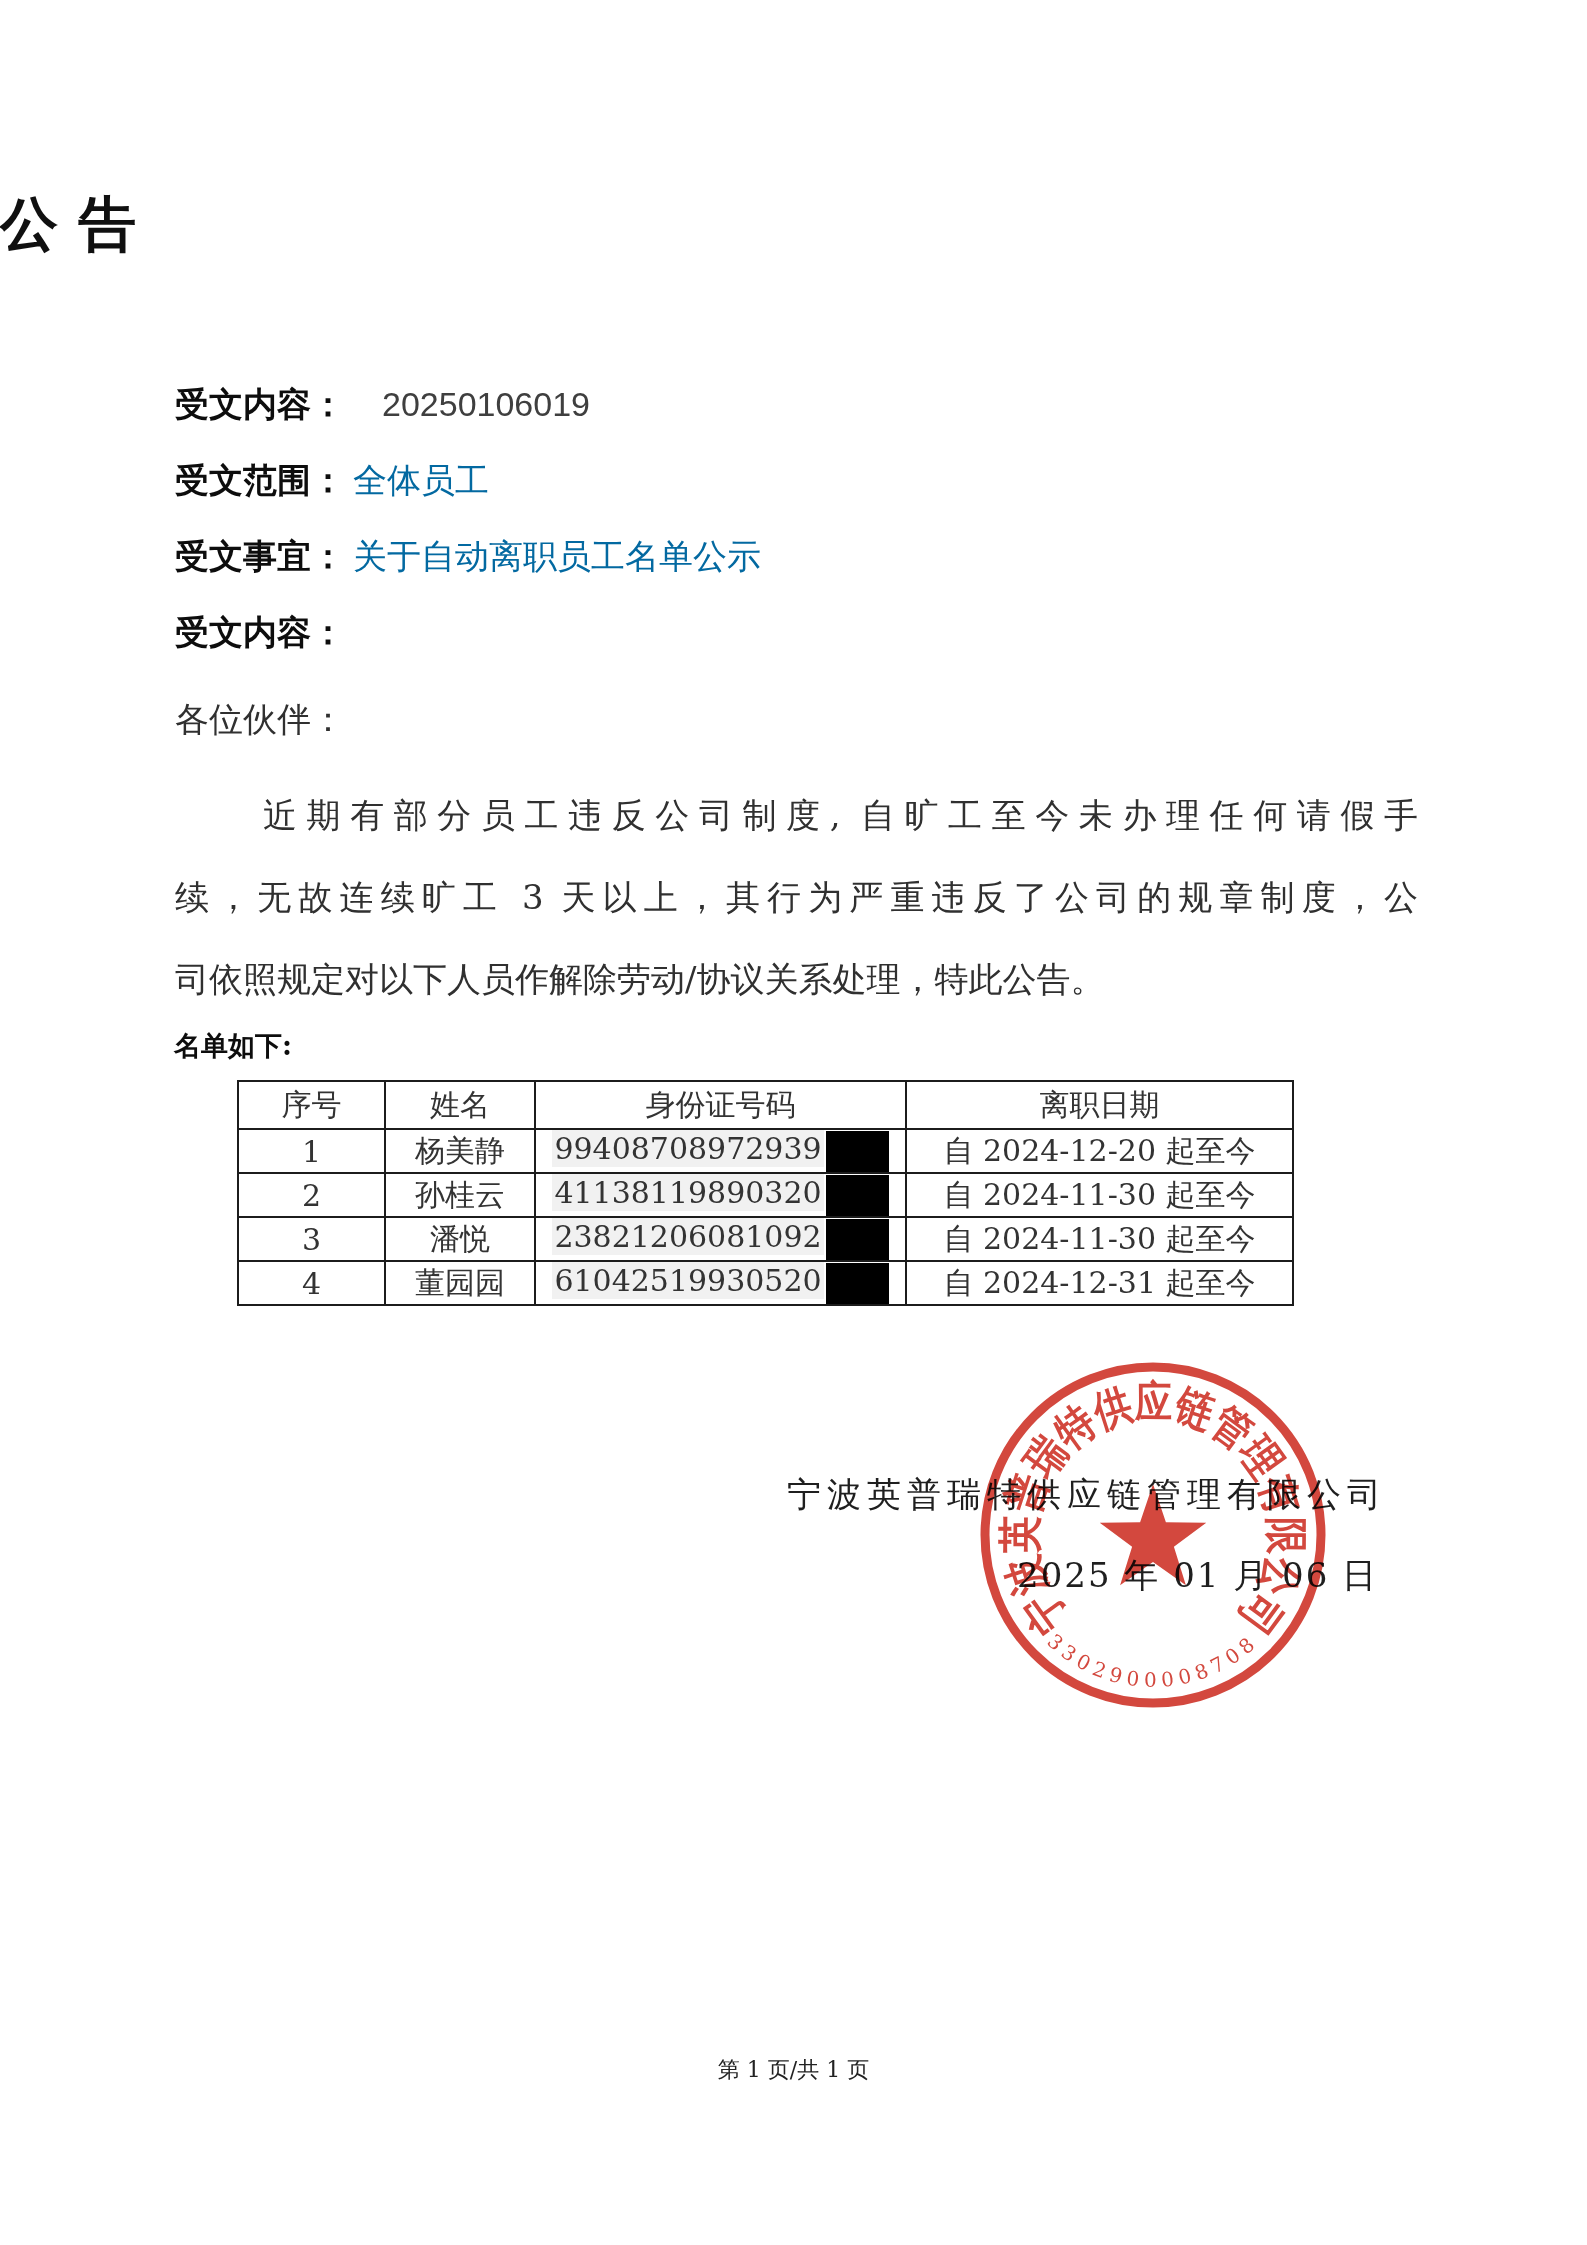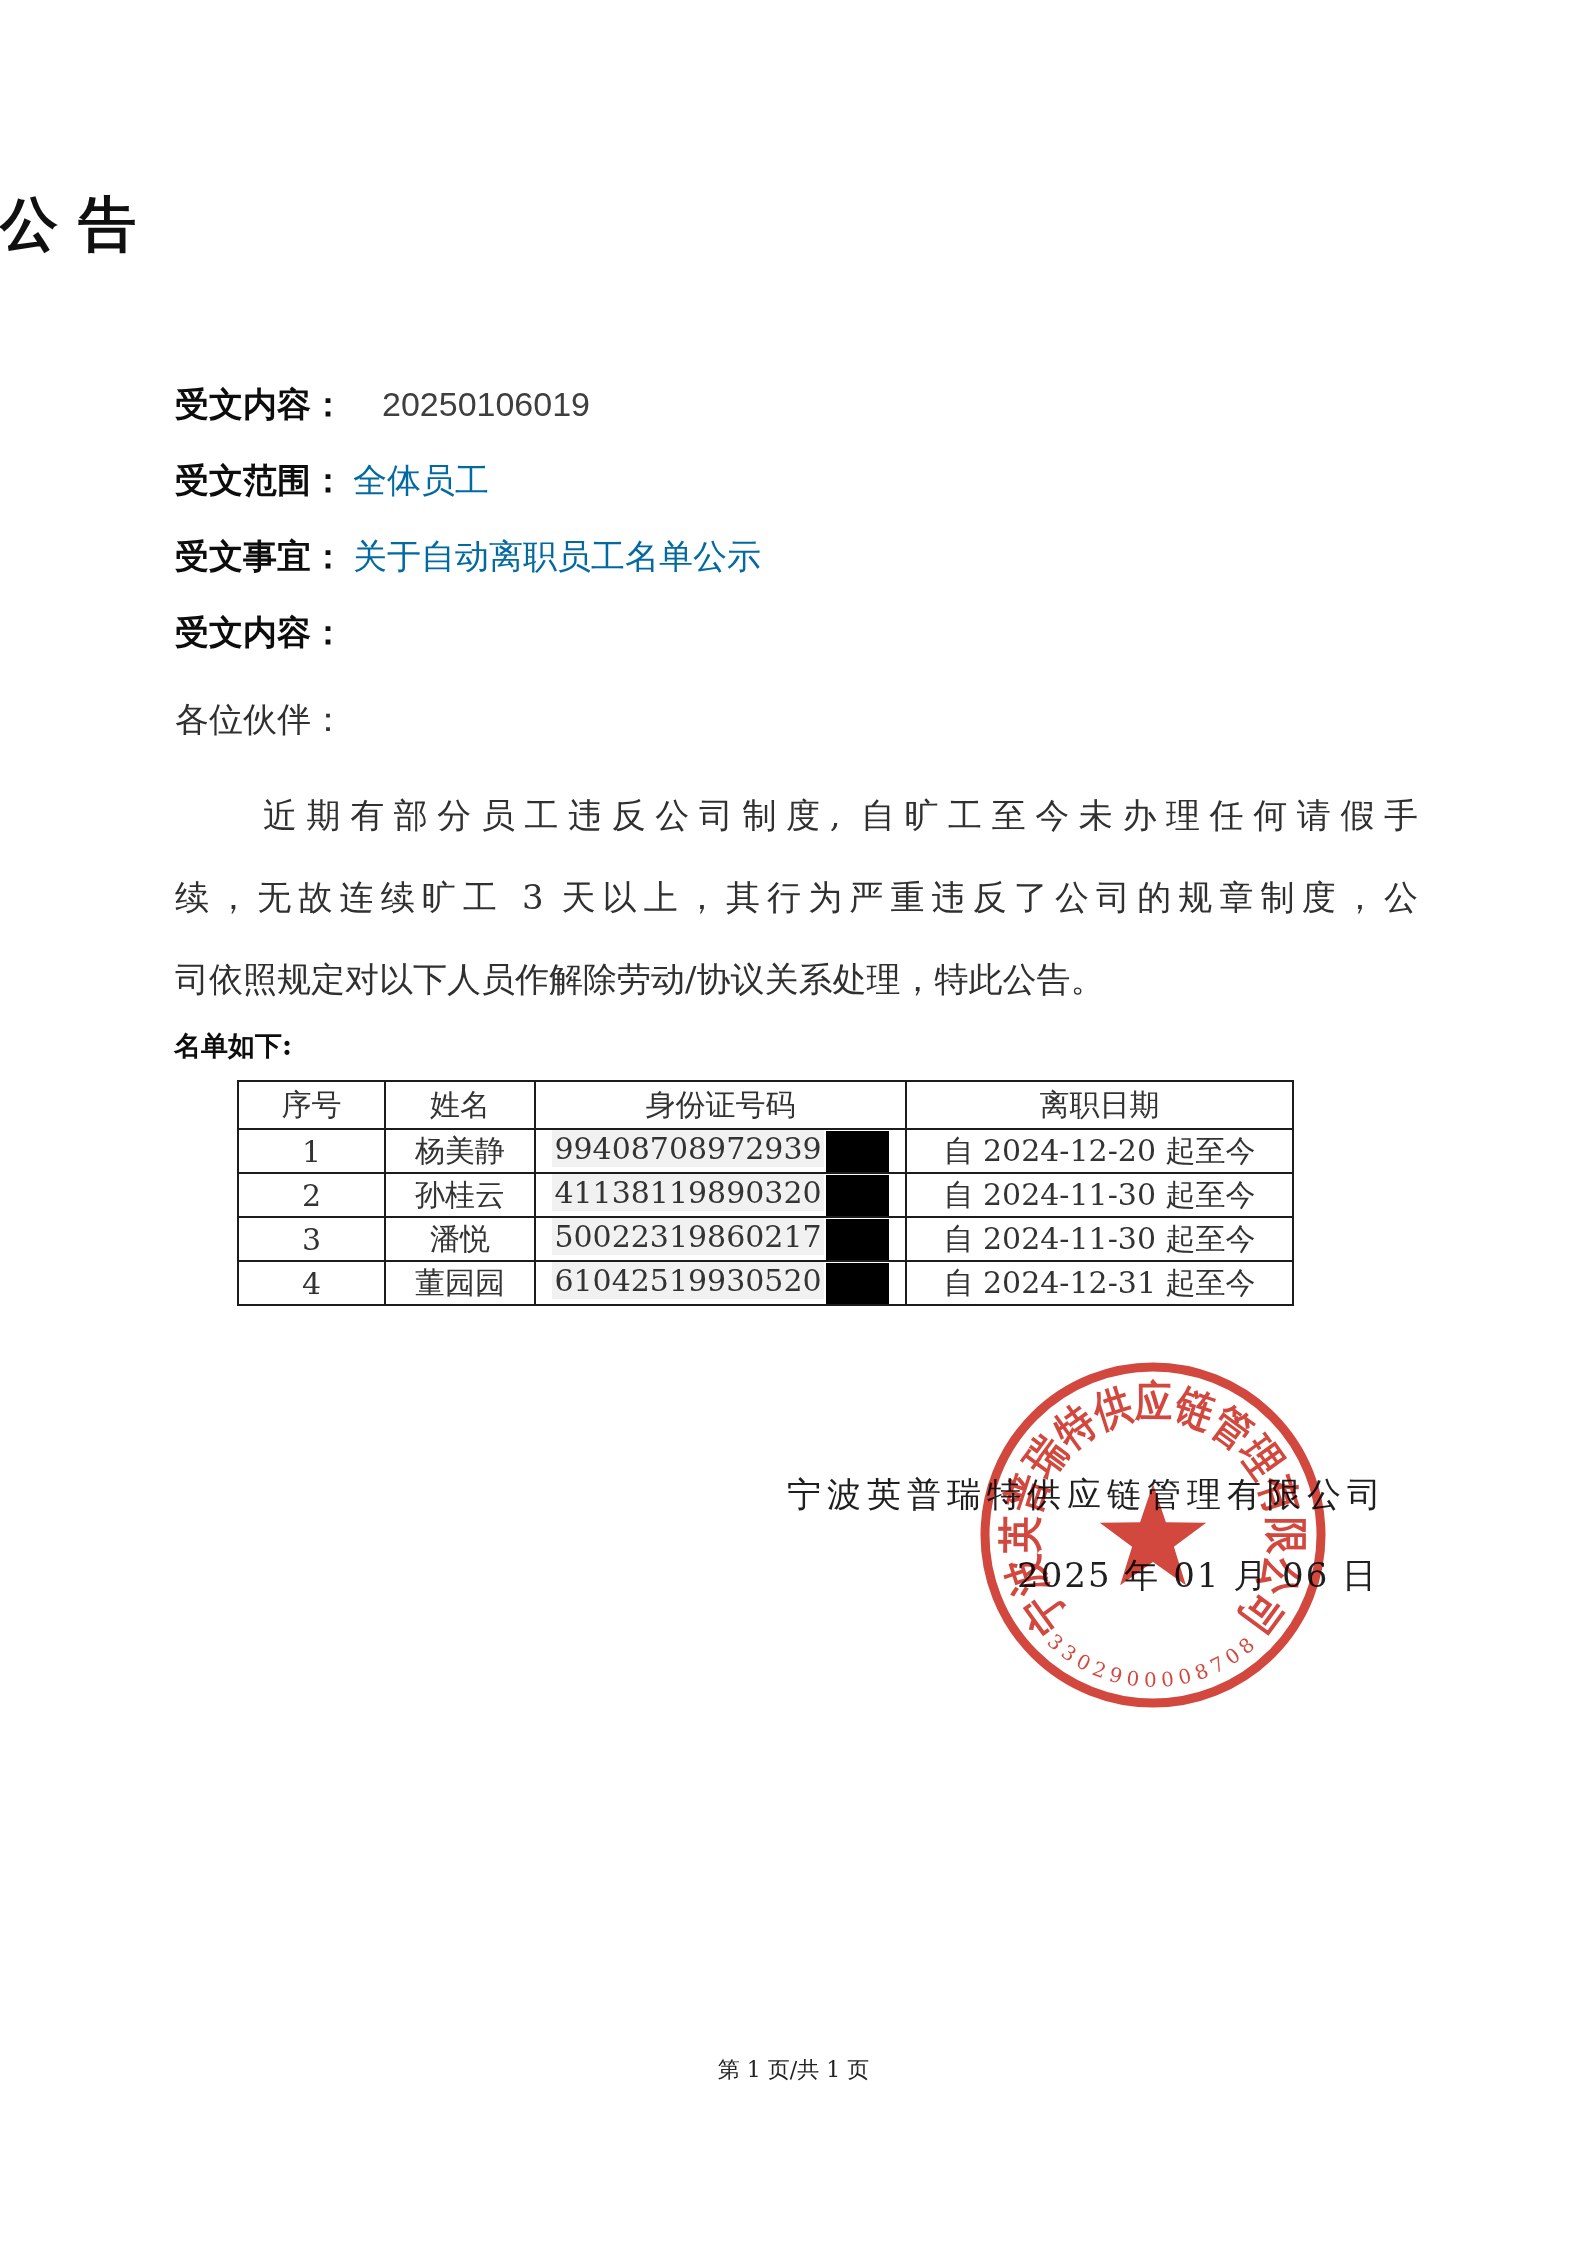--- a/index.html
+++ b/index.html
@@ -110,21 +110,21 @@
     </tr>
     <tr class="row">
       <td>2</td>
       <td>孙桂云</td>
       <td><span class="id-digits">41138119890320</span><span class="redact"></span></td>
       <td>自 2024-11-30 起至今</td>
     </tr>
     <tr class="row">
       <td>3</td>
       <td>潘悦</td>
-      <td><span class="id-digits">50022319860217</span><span class="redact"></span></td>
+      <td><span class="id-digits">23821206081092</span><span class="redact"></span></td>
       <td>自 2024-11-30 起至今</td>
     </tr>
     <tr class="row">
       <td>4</td>
       <td>董园园</td>
       <td><span class="id-digits">61042519930520</span><span class="redact"></span></td>
       <td>自 2024-12-31 起至今</td>
     </tr>
   </tbody>
     </table>

